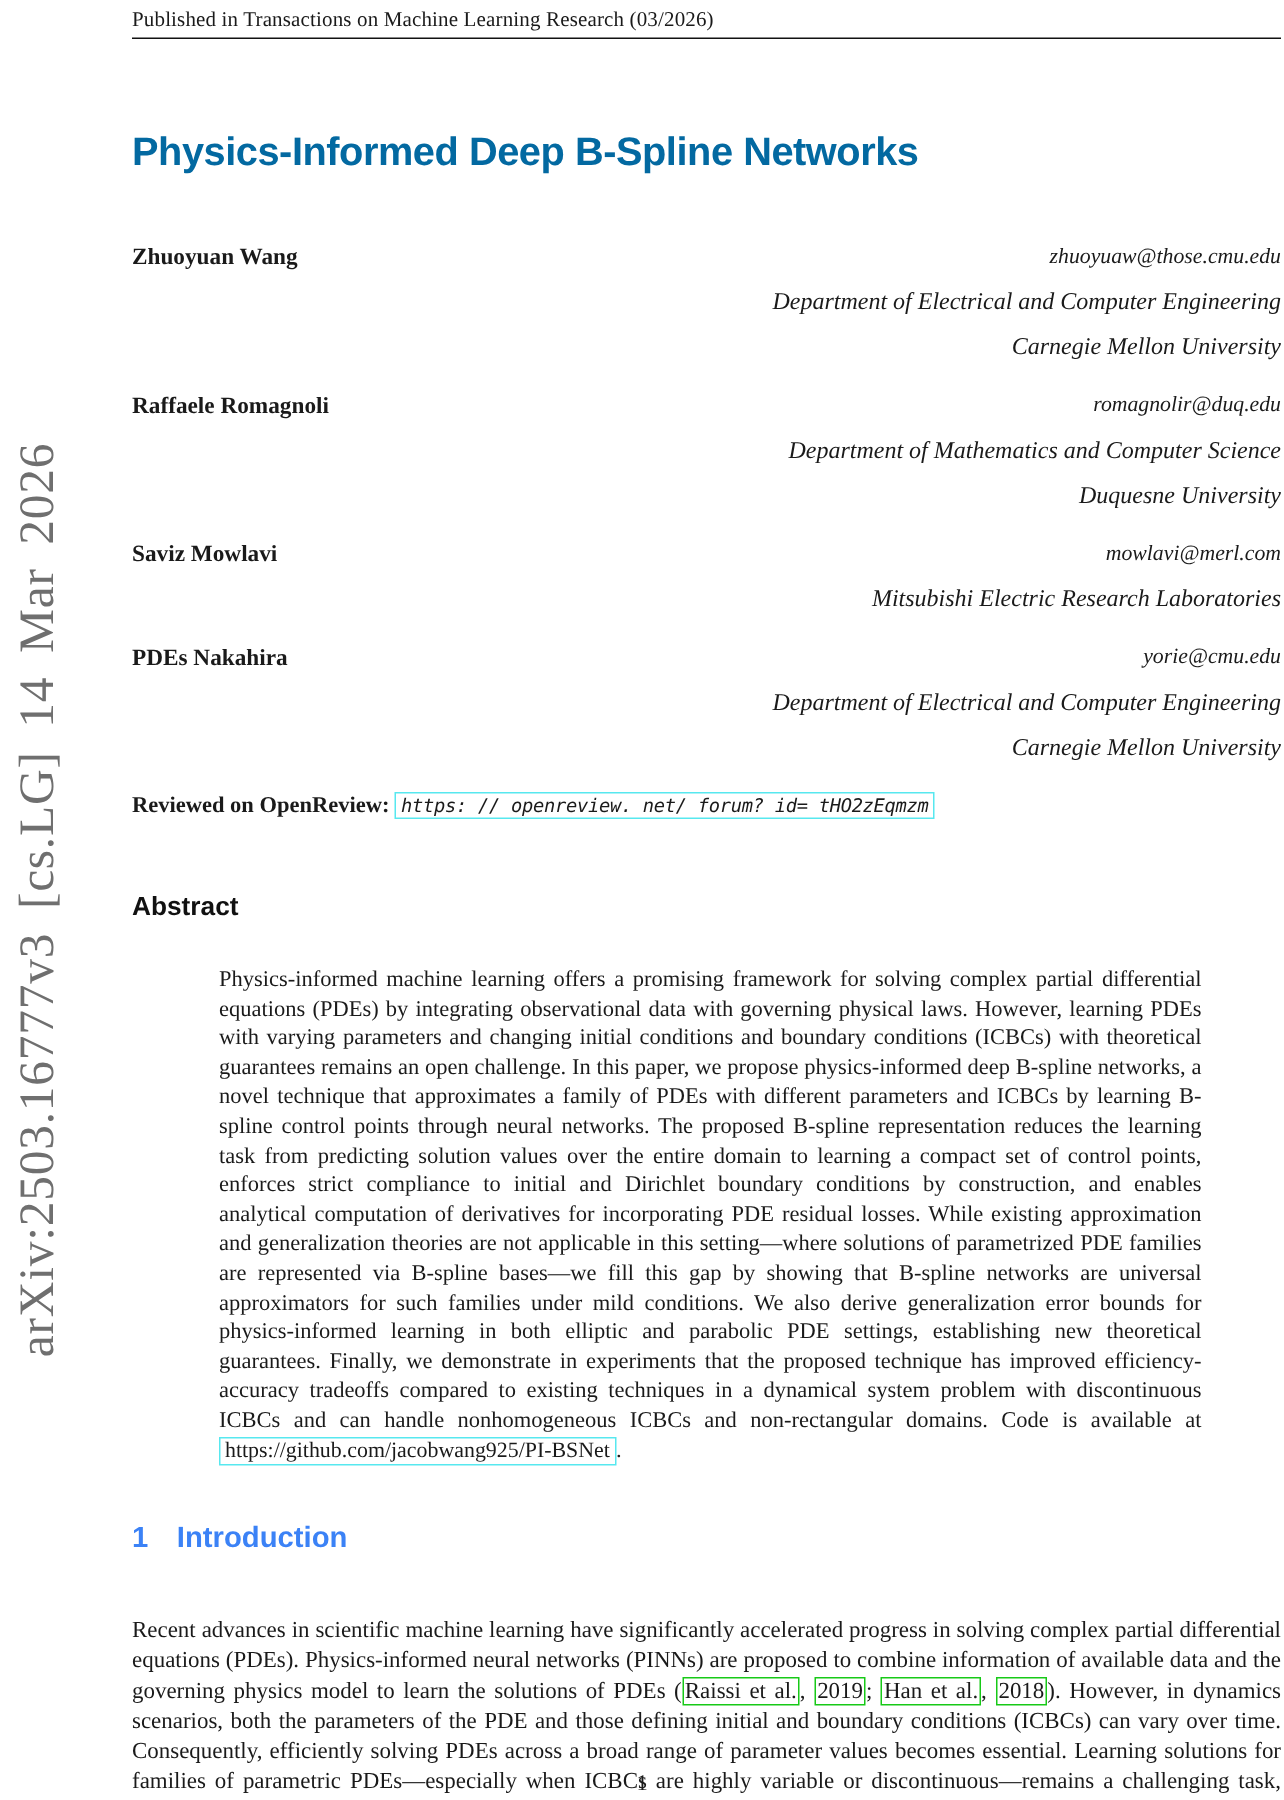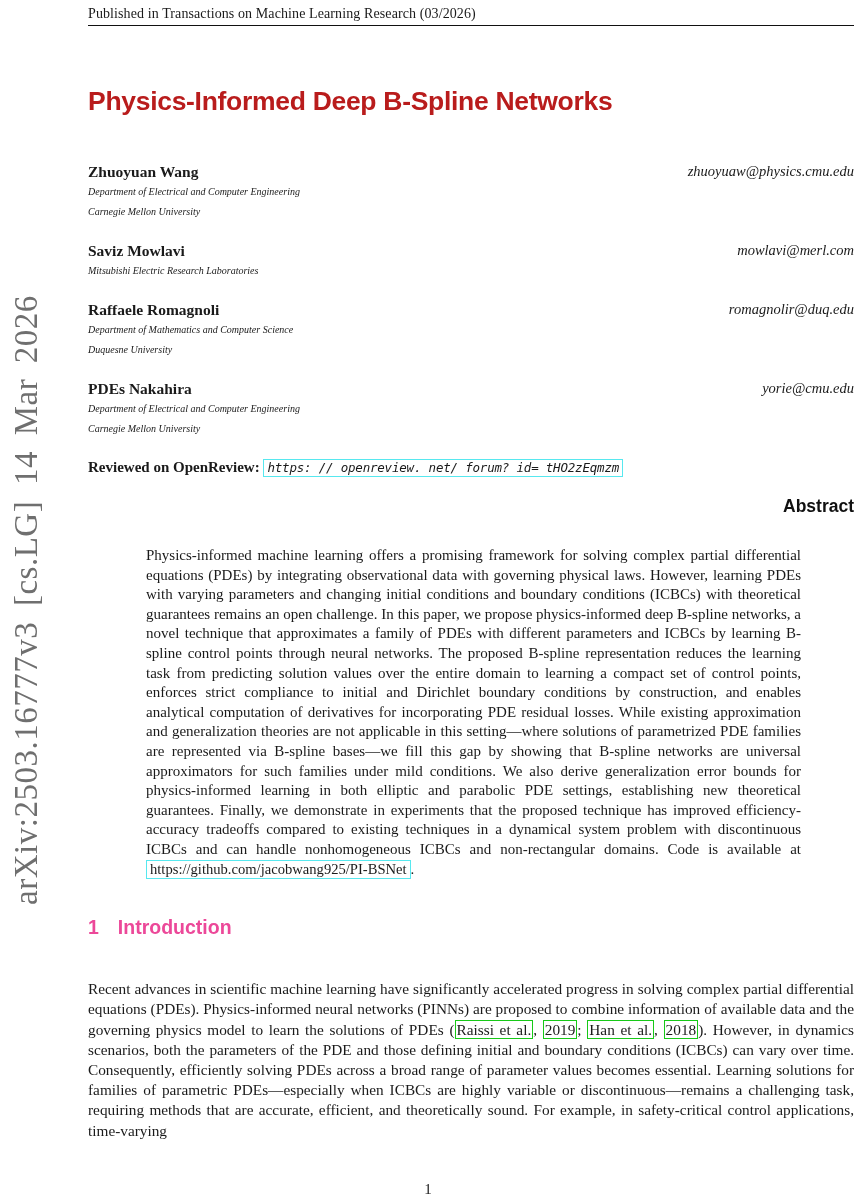--- a/index.html
+++ b/index.html
@@ -39,75 +39,76 @@
     padding-bottom: 3px;
     letter-spacing: 0.1px;
   }
 
   .paper-title {
     margin-top: 60px;
     font-family: "Liberation Sans", "DejaVu Sans", sans-serif;
     font-weight: bold;
     font-size: 26.5px;
     letter-spacing: -0.3px;
-    color: #b91c1c;
+    color: #0369a1;
   }
 
   .authors { margin-top: 46px; }
   .author-block { margin-bottom: 21px; }
   .author-row {
     display: flex;
     justify-content: space-between;
     align-items: flex-start;
   }
   .author-name { font-weight: bold; font-size: 15.5px; }
   .author-email { font-style: italic; font-size: 14.5px; }
   .author-affil {
     font-style: italic;
-    font-size: 10px;
+    font-size: 16px;
     line-height: 18px;
-    margin-top: 2px;
+    margin-top: 12px;
+    text-align: right;
   }
 
   .reviewed-row { margin-top: 13px; font-size: 15px; }
   .reviewed-label { font-weight: bold; }
   .link-box {
     border: 1.5px solid var(--link-box, #57e8ef);
     padding: 0px 3px 1px 3px;
   }
   .openreview-url {
     font-family: "DejaVu Sans Mono", "Liberation Mono", monospace;
     font-style: italic;
     font-size: 12.5px;
     letter-spacing: -0.2px;
   }
 
   .abstract-heading {
-    margin-top: 20px;
-    text-align: right;
+    margin-top: 48px;
+    text-align: left;
     font-family: "Liberation Sans", "DejaVu Sans", sans-serif;
     font-weight: bold;
     font-size: 17.5px;
     color: #111;
   }
   .abstract-body {
     margin: 29px auto 12px 58px;
     width: 655px;
     text-align: justify;
     font-size: 15px;
     line-height: 19.6px;
   }
   .abstract-link { font-size: 14.6px; }
 
   .section-heading {
     margin-top: 37px;
     font-family: "Liberation Sans", "DejaVu Sans", sans-serif;
     font-weight: bold;
     font-size: 19.5px;
-    color: #ec4899;
+    color: #3b82f6;
   }
   .section-number { display: inline-block; margin-right: 19px; }
 
   .intro-para {
     margin-top: 40px;
     text-align: justify;
     font-size: 15.3px;
     line-height: 20.2px;
   }
 
@@ -135,41 +136,41 @@
 
     <div class="header-line">Published in Transactions on Machine Learning Research (03/2026)</div>
 
     <h1 class="paper-title">Physics-Informed Deep B-Spline Networks</h1>
 
     <div class="authors">
 
       <div class="author-block">
         <div class="author-row">
           <span class="author-name">Zhuoyuan Wang</span>
-          <span class="author-email">zhuoyuaw@physics.cmu.edu</span>
+          <span class="author-email">zhuoyuaw@those.cmu.edu</span>
         </div>
         <div class="author-affil">Department of Electrical and Computer Engineering</div>
         <div class="author-affil">Carnegie Mellon University</div>
       </div>
 
       <div class="author-block">
         <div class="author-row">
+          <span class="author-name">Raffaele Romagnoli</span>
+          <span class="author-email">romagnolir@duq.edu</span>
+        </div>
+        <div class="author-affil">Department of Mathematics and Computer Science</div>
+        <div class="author-affil">Duquesne University</div>
+      </div>
+
+      <div class="author-block">
+        <div class="author-row">
           <span class="author-name">Saviz Mowlavi</span>
           <span class="author-email">mowlavi@merl.com</span>
         </div>
         <div class="author-affil">Mitsubishi Electric Research Laboratories</div>
-      </div>
-
-      <div class="author-block">
-        <div class="author-row">
-          <span class="author-name">Raffaele Romagnoli</span>
-          <span class="author-email">romagnolir@duq.edu</span>
-        </div>
-        <div class="author-affil">Department of Mathematics and Computer Science</div>
-        <div class="author-affil">Duquesne University</div>
       </div>
 
       <div class="author-block">
         <div class="author-row">
           <span class="author-name">PDEs Nakahira</span>
           <span class="author-email">yorie@cmu.edu</span>
         </div>
         <div class="author-affil">Department of Electrical and Computer Engineering</div>
         <div class="author-affil">Carnegie Mellon University</div>
       </div>

